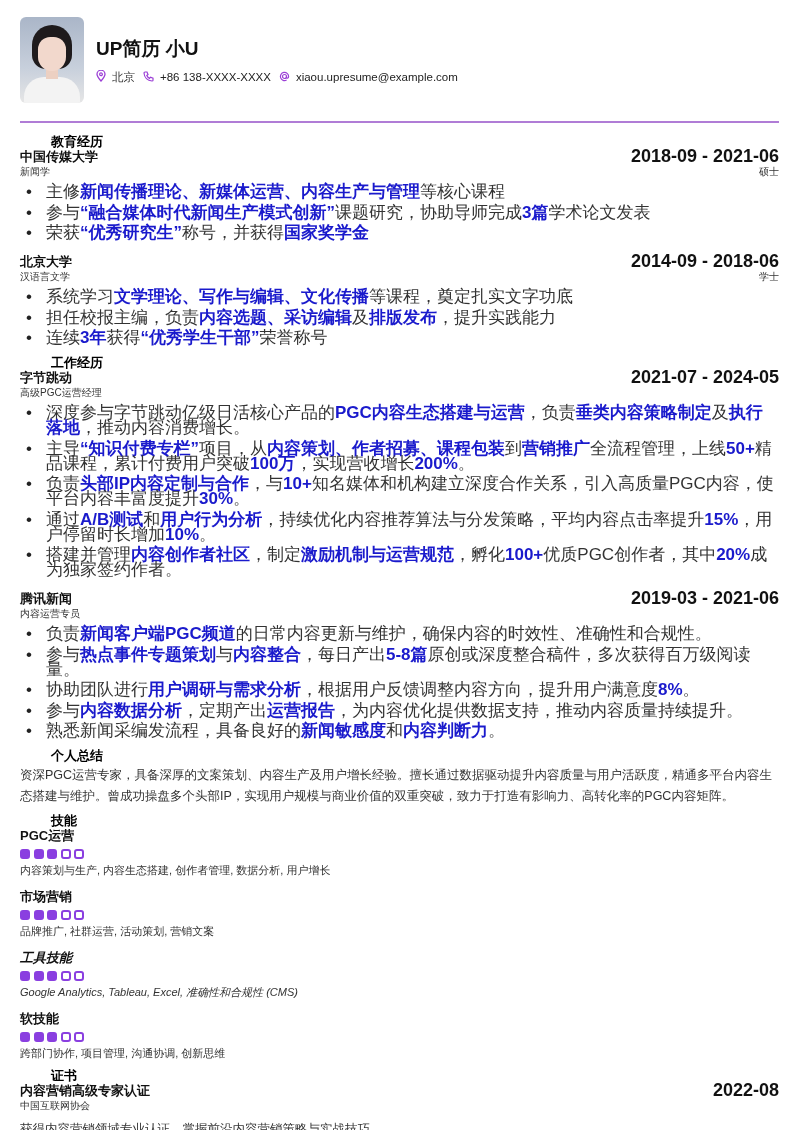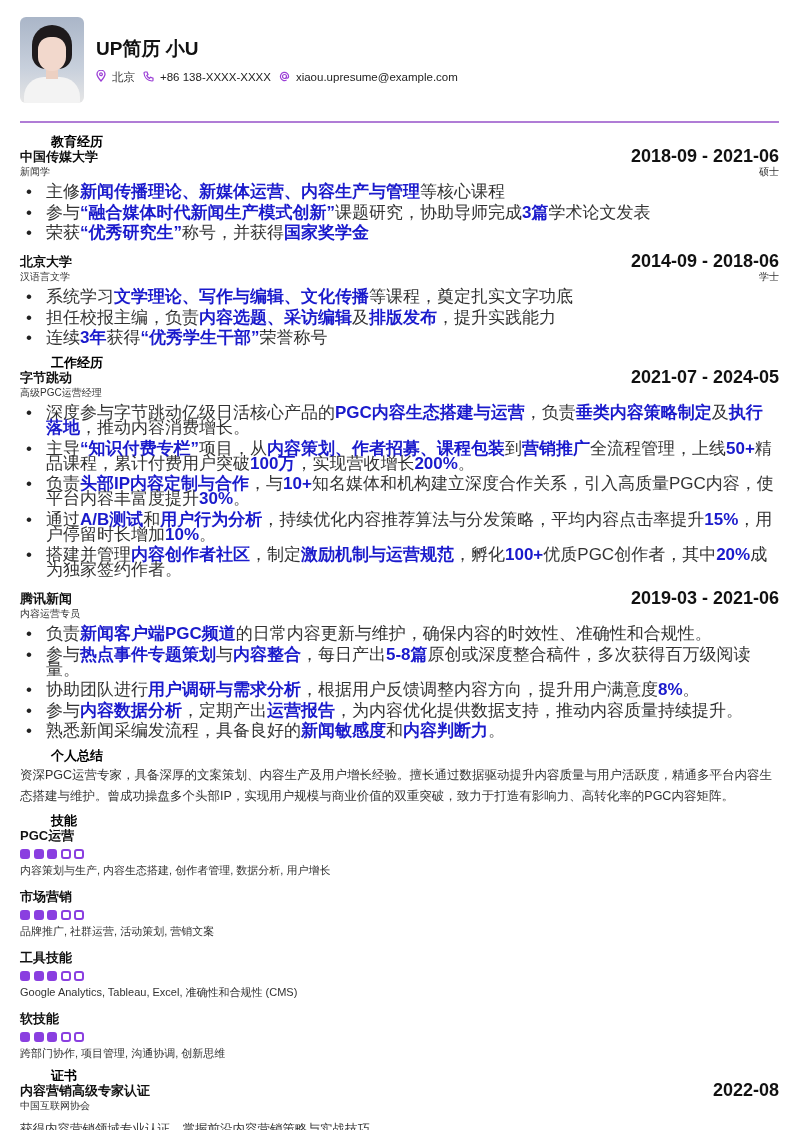--- a/index.html
+++ b/index.html
@@ -181,21 +181,21 @@
           <div class="skill-name">市场营销</div>
           <div class="dots">
             <span class="dot on"></span>
             <span class="dot on"></span>
             <span class="dot on"></span>
             <span class="dot"></span>
             <span class="dot"></span>
           </div>
           <div class="skill-kw">品牌推广, 社群运营, 活动策划, 营销文案</div>
         </div>
-        <div class="skill" style="margin-top: 12px;">
+        <div class="skill" style="margin-top: 12px; font-style: italic;">
           <div class="skill-name">工具技能</div>
           <div class="dots">
             <span class="dot on"></span>
             <span class="dot on"></span>
             <span class="dot on"></span>
             <span class="dot"></span>
             <span class="dot"></span>
           </div>
           <div class="skill-kw">Google Analytics, Tableau, Excel, 准确性和合规性 (CMS)</div>
         </div>

